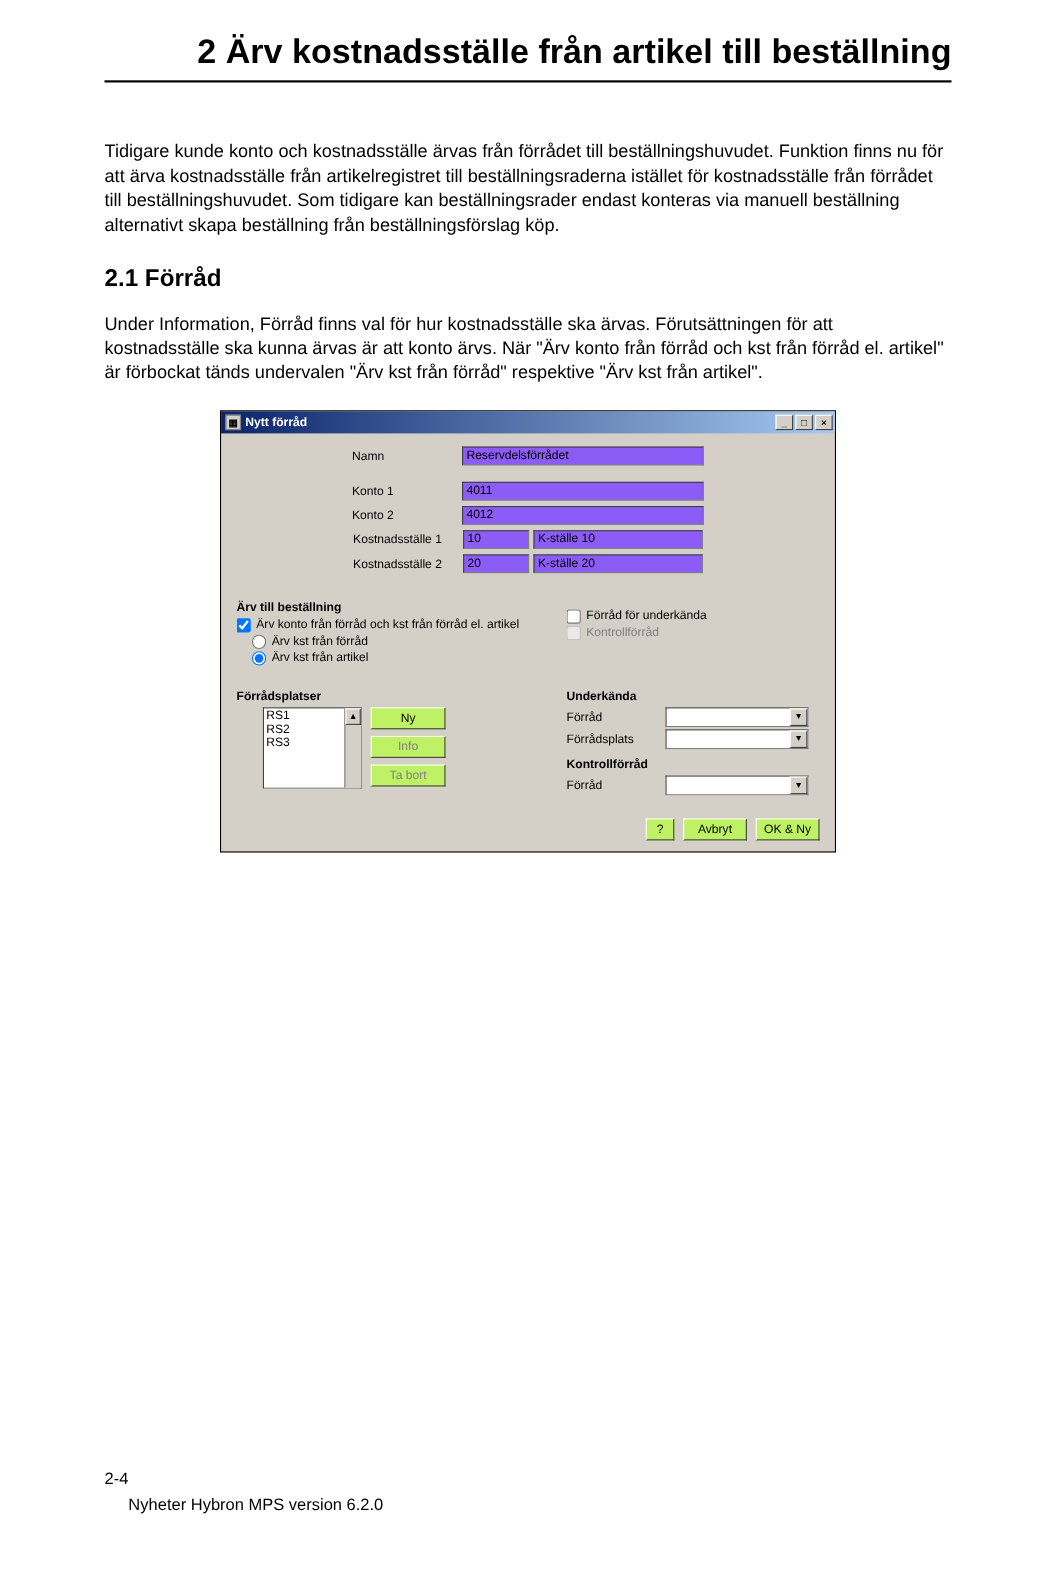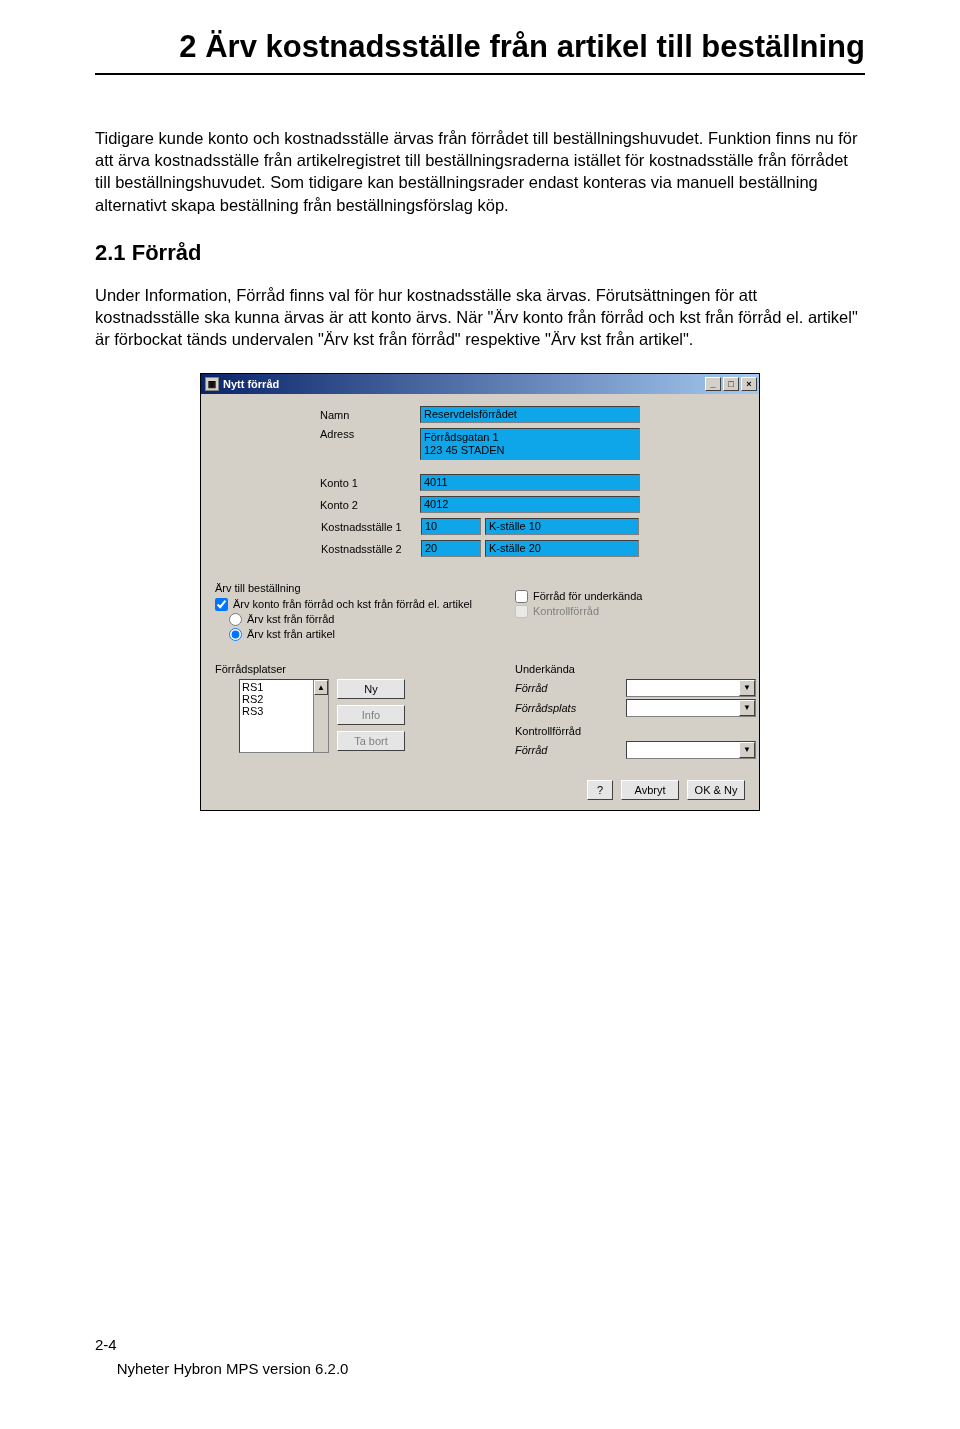--- a/index.html
+++ b/index.html
@@ -76,31 +76,31 @@
     border-right-color: #404040; border-bottom-color: #404040;
     display: flex; align-items: center; justify-content: center;
     font-size: 9px; font-weight: bold; color: #000;
   }
   .dlgbody { padding: 12px 14px 10px 14px; }
   .row { display: flex; align-items: center; margin-bottom: 4px; min-height: 18px; justify-content: center; }
   .lbl { width: 100px; font-size: 11px; }
   .fld {
     border: 1px solid #808080;
     border-top-color: #404040; border-left-color: #404040;
-    background: #0ea5e9;
+    background: #8b5cf6;
     height: 17px;
     padding: 1px 3px;
     font-size: 11px;
   }
   .fld.w1 { width: 220px; }
   .fld.w2 { width: 60px; }
   .fld.w3 { width: 154px; margin-left: 4px; }
   .fld.multi { height: 32px; line-height: 1.2; padding-top: 2px; }
   .gap { height: 10px; }
-  .grouplbl { font-weight: normal; font-size: 11px; margin: 10px 0 4px 0; }
+  .grouplbl { font-weight: bold; font-size: 11px; margin: 10px 0 4px 0; }
   .chk, .rad { display: flex; align-items: center; gap: 5px; font-size: 11px; margin: 2px 0 2px 14px; }
   .chk input, .rad input { margin: 0; }
   .cols { display: flex; gap: 20px; }
   .colL { flex: 0 0 280px; }
   .colR { flex: 1; }
   .listbox {
     border: 1px solid #808080;
     border-top-color:#404040; border-left-color:#404040;
     background: #fff;
     width: 90px; height: 74px;
@@ -112,21 +112,21 @@
     position:absolute; right:0; top:0; bottom:0; width:15px;
     background:#d4d0c8; border-left:1px solid #808080;
   }
   .listbox .sbar .sb{
     height:15px; border:1px solid #fff; border-right-color:#404040; border-bottom-color:#404040;
     display:flex;align-items:center;justify-content:center;font-size:8px;
   }
   .btncol { display: flex; flex-direction: column; gap: 6px; margin-left: 8px; }
   .btn {
     width: 68px; height: 20px;
-    background: #e5e5e5;
+    background: #bef264;
     border: 1px solid #fff;
     border-right-color: #404040; border-bottom-color: #404040;
     font-size: 11px;
     display: flex; align-items: center; justify-content: center;
   }
   .btn.disabled { color: #808080; }
   .combo {
     border: 1px solid #808080;
     border-top-color:#404040; border-left-color:#404040;
     background: #fff;
@@ -135,21 +135,21 @@
   }
   .combo .arrow {
     width: 16px; height: 16px;
     background: #d4d0c8;
     border: 1px solid #fff;
     border-right-color:#404040; border-bottom-color:#404040;
     display:flex;align-items:center;justify-content:center;
     font-size:8px;
   }
   .rrow { display:flex; align-items:center; margin: 2px 0; }
-  .rrow .rlbl { width: 111px; font-size: 11px; font-style: italic; }
+  .rrow .rlbl { width: 90px; font-size: 11px; }
   .btnbar { display: flex; justify-content: flex-end; gap: 8px; margin-top: 18px; border-top: 1px solid transparent; }
   .btnbar .btn.small { width: 26px; }
   .btnbar .btn.wide { width: 58px; }
   .disabled-text { color: #808080; }
   .footer {
     position: absolute;
     bottom: 52px;
     left: 95px;
     right: 95px;
     display: flex;
@@ -180,25 +180,20 @@
         <div class="winbtns">
           <div class="winbtn">_</div>
           <div class="winbtn">□</div>
           <div class="winbtn">×</div>
         </div>
       </div>
       <div class="dlgbody">
         <div class="row">
           <div class="lbl">Namn</div>
           <div class="fld w1">Reservdelsförrådet</div>
-        </div>
-        <div class="row" style="align-items:flex-start;">
-          <div class="lbl">Adress</div>
-          <div class="fld w1 multi" style="white-space:pre-line;">Förrådsgatan 1
-123 45 STADEN</div>
         </div>
         <div class="gap"></div>
         <div class="row">
           <div class="lbl">Konto 1</div>
           <div class="fld w1">4011</div>
         </div>
         <div class="row">
           <div class="lbl">Konto 2</div>
           <div class="fld w1">4012</div>
         </div>

